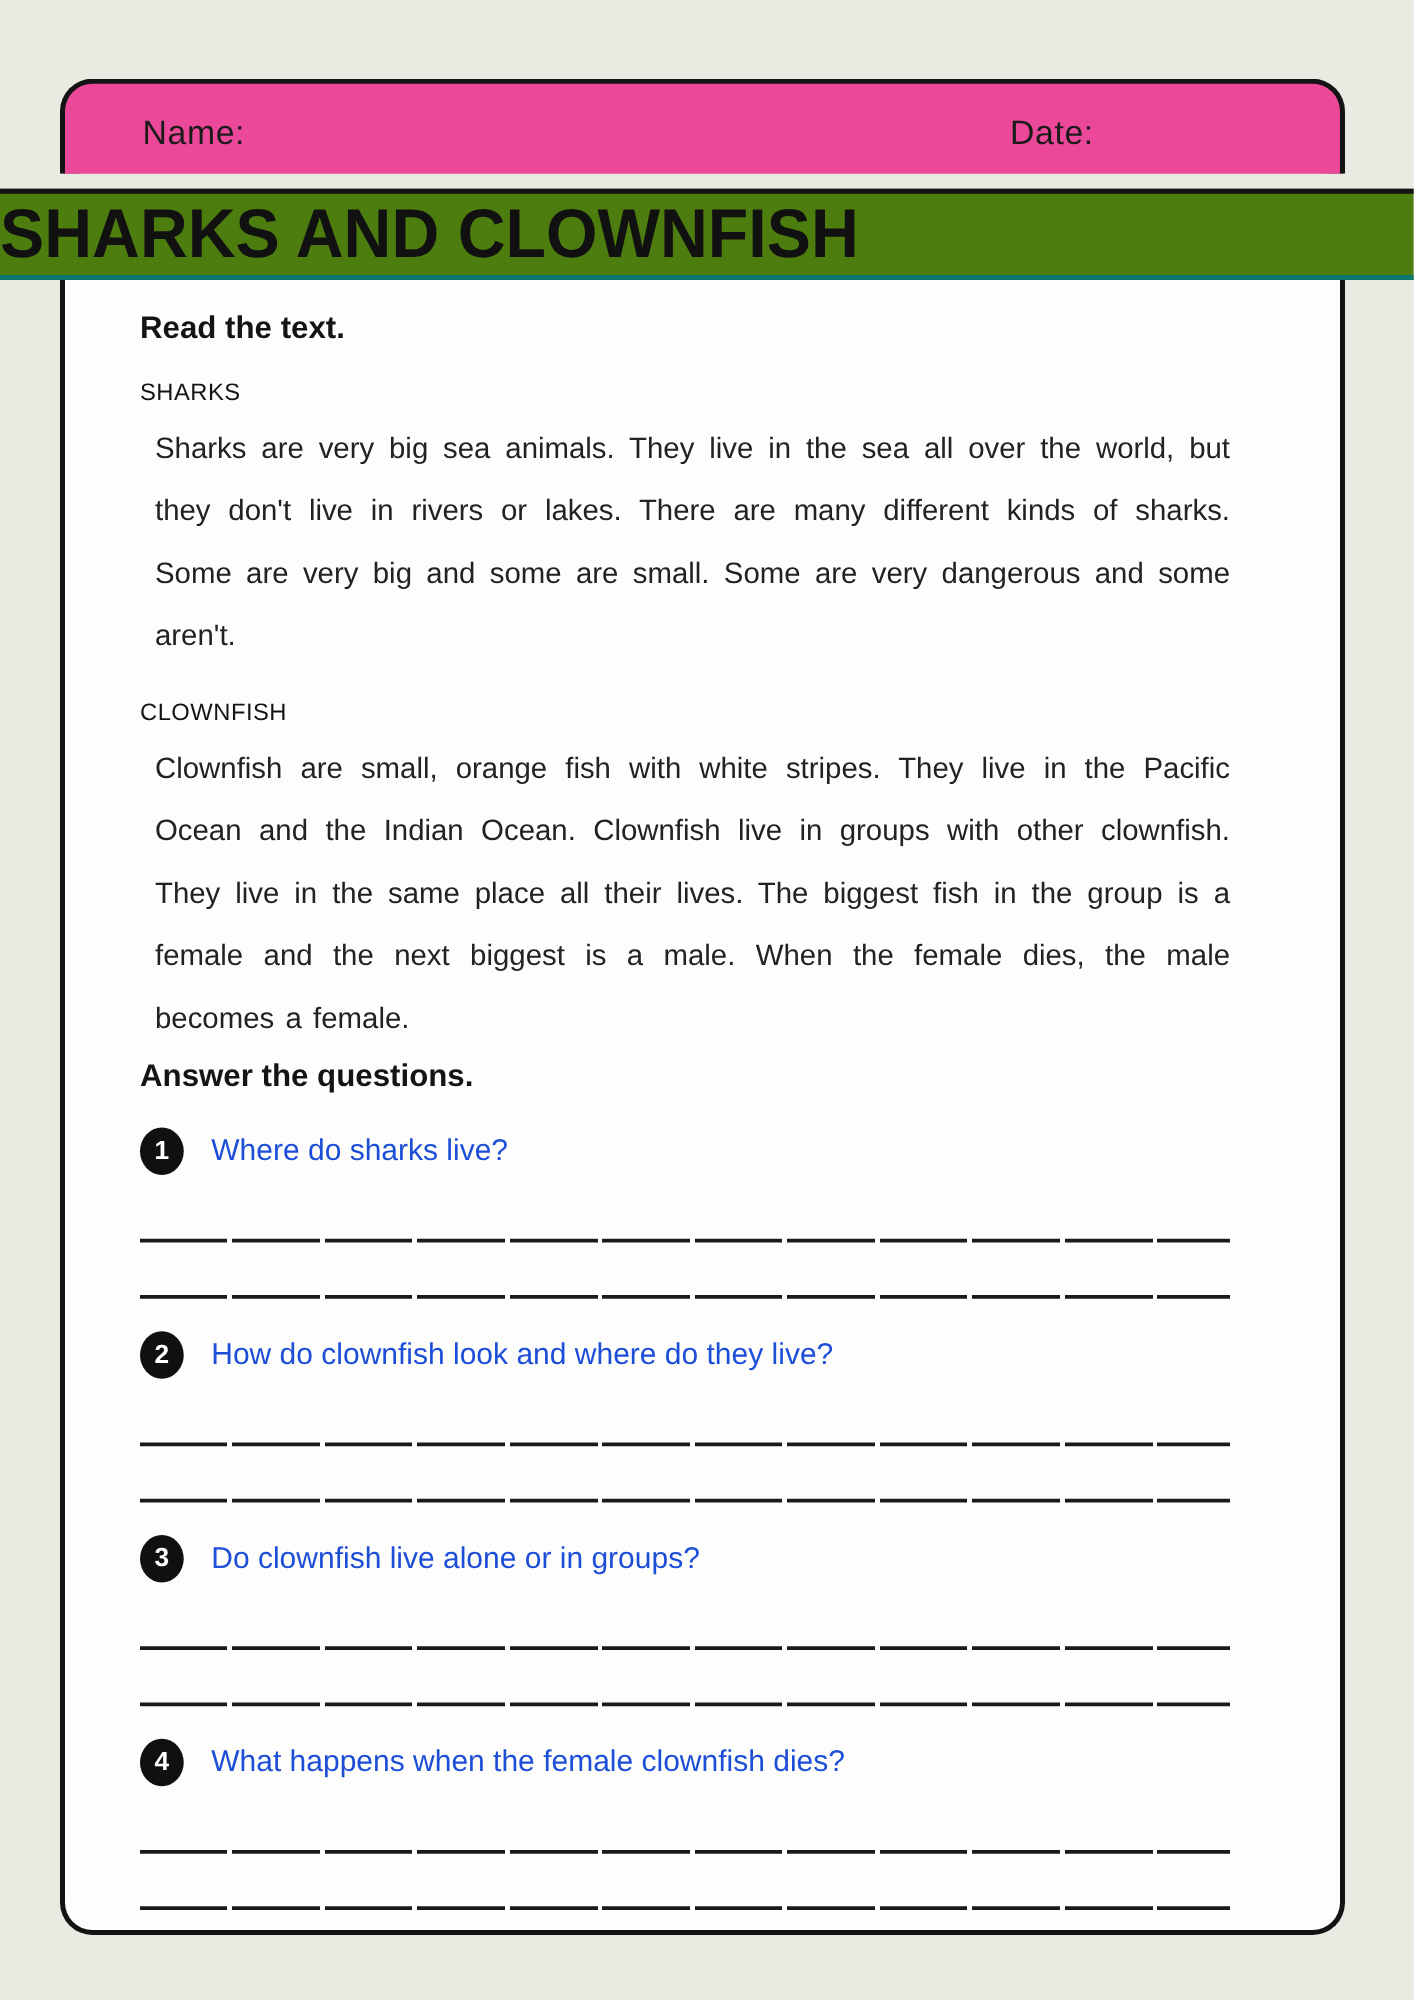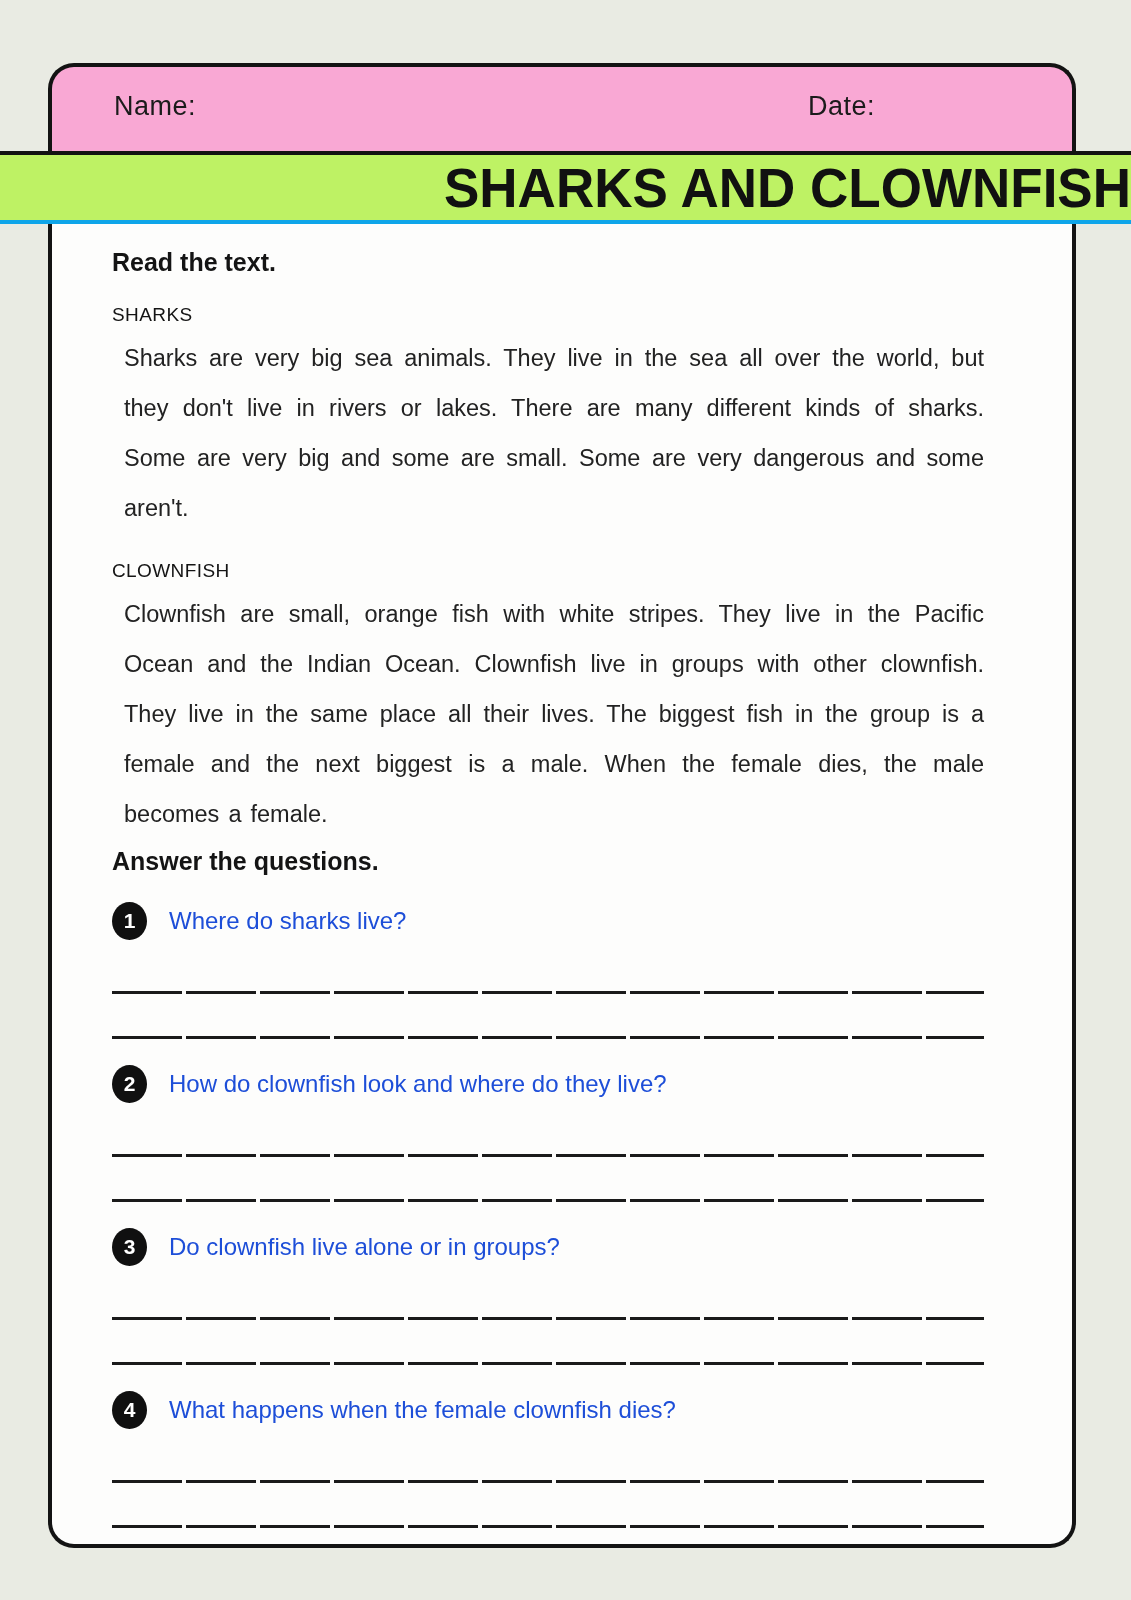--- a/index.html
+++ b/index.html
@@ -8,22 +8,22 @@
     position:relative;
     background:#e9ebe3;
     font-family:"Liberation Sans", sans-serif;
     color:#161616;
   }
 
   
   .name-date-box {
     position:absolute;
     left:48px; top:63px;
-    width:1028px; height:88px;
-    background:#f9a8d4;
+    width:1028px; height:76px;
+    background:#ec4899;
     border:4px solid #131313;
     border-bottom:none;
     border-radius:26px 26px 0 0;
   }
   .field-label {
     position:absolute;
     top:24px;
     font-size:27px;
     letter-spacing:0.5px;
     color:#1b1b1b;
@@ -35,24 +35,24 @@
     top:20px; height:40px;
   }
   .name-fill { left:210px; width:520px; }
   .date-fill { left:905px; width:150px; }
 
   
   .title-band {
     position:absolute;
     left:0; top:151px;
     width:1131px; height:73px;
-    background:#bef264;
+    background:#4d7c0f;
     border-top:4px solid #131313;
-    border-bottom:4px solid #0ea5e9;
-    display:flex; align-items:center; justify-content:flex-end;
+    border-bottom:4px solid #0f766e;
+    display:flex; align-items:center; justify-content:flex-start;
   }
   .worksheet-title {
     font-size:53px;
     font-weight:900;
     letter-spacing:0px;
     color:#111111;
     transform:scaleY(1.04);
   }
 
   

